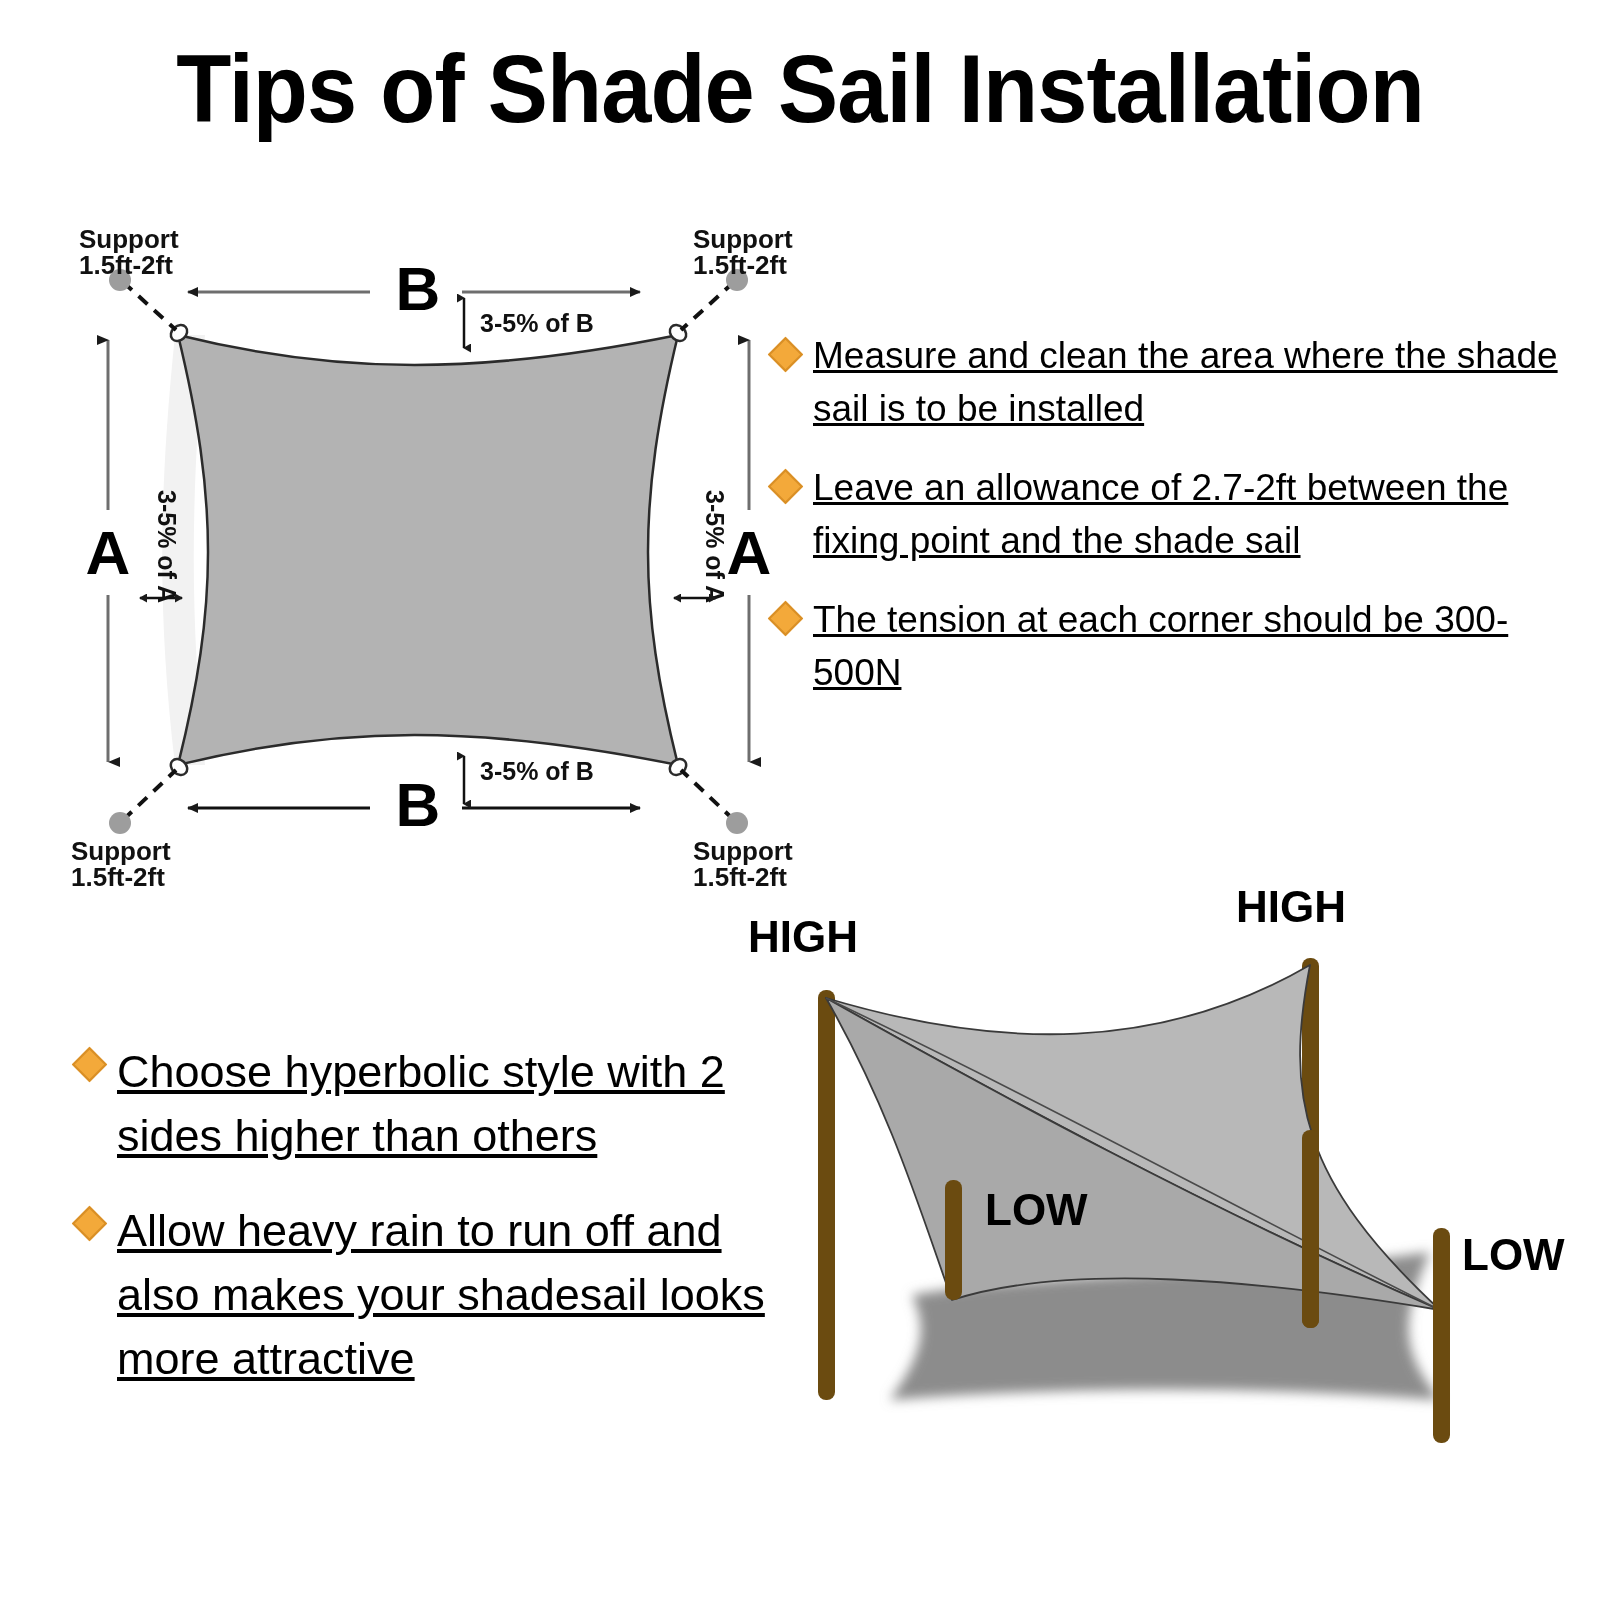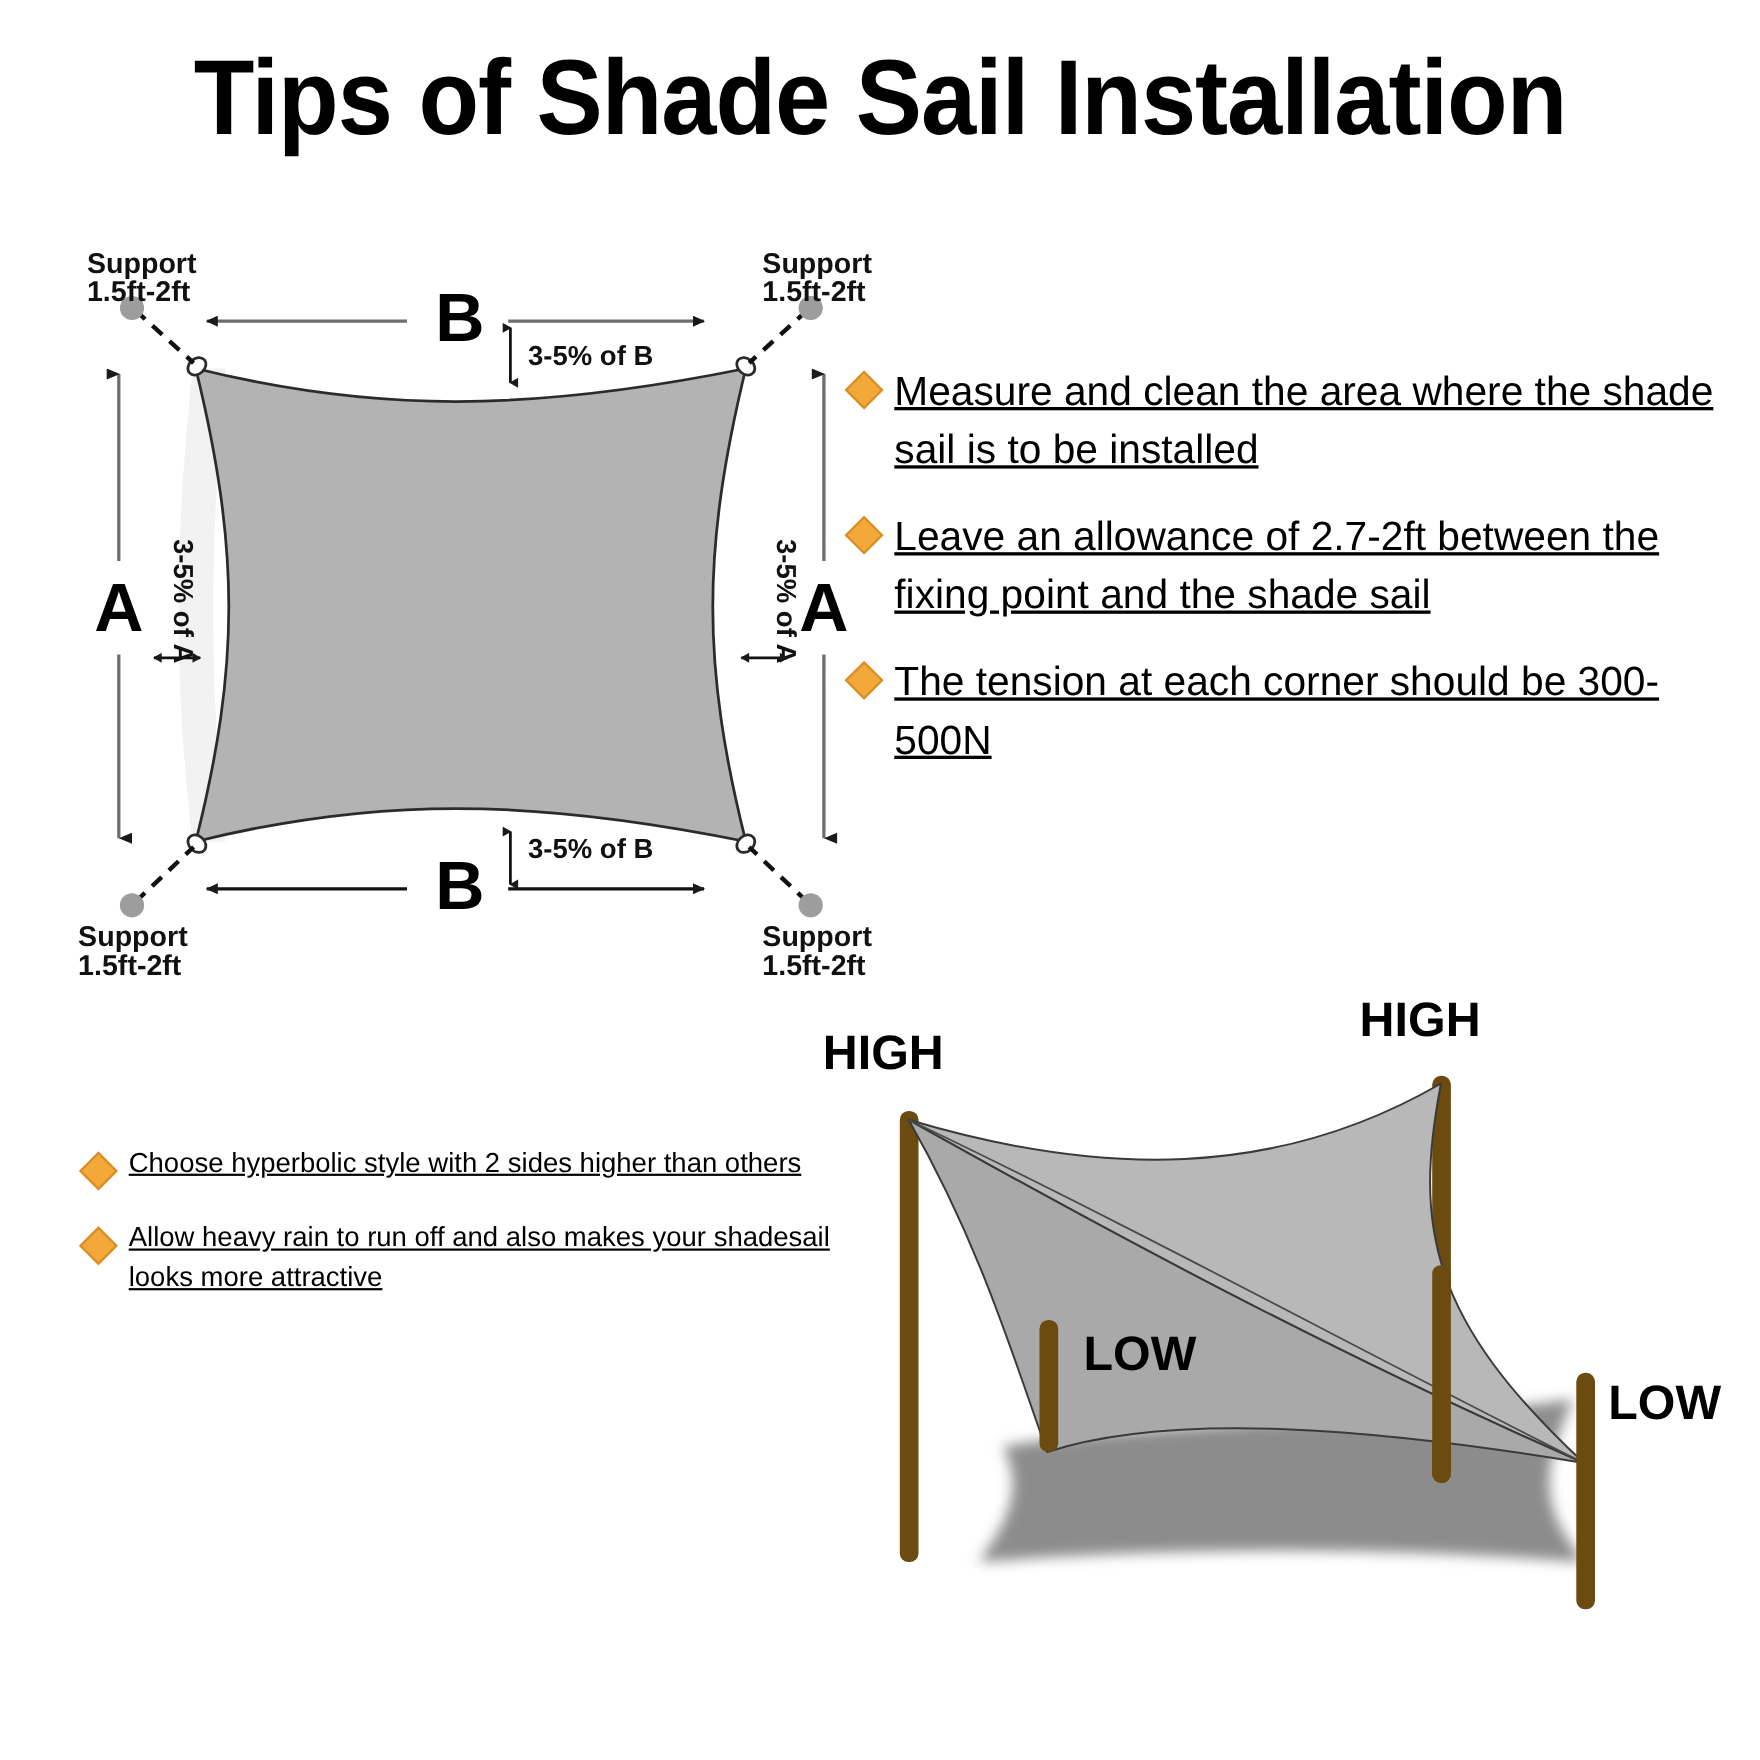--- a/index.html
+++ b/index.html
@@ -41,21 +41,21 @@
     top: 200px;
     width: 760px;
     height: 700px;
   }
   #square-diagram svg { display: block; }
 
   
   #hyperbolic-diagram {
     position: absolute;
     left: 740px;
-    top: 900px;
+    top: 880px;
     width: 860px;
     height: 660px;
   }
   #hyperbolic-diagram svg { display: block; }
 
   
   .bullet-list {
     position: absolute;
   }
   #bullets-right {
@@ -92,21 +92,21 @@
     transform: rotate(45deg);
   }
   .bullet-text {
     font-family: "Liberation Sans Narrow", "Liberation Sans", sans-serif;
     font-size: 37px;
     line-height: 1.43;
     font-weight: 400;
     letter-spacing: 0px;
     color: #000;
   }
-  #bullets-bottom-left .bullet-text { font-size: 25px; }
+  #bullets-bottom-left .bullet-text { font-size: 45px; }
 
   
 </style>
 </head>
 <body>
 
 <div id="page-title">Tips of Shade Sail Installation</div>
 
 <div id="square-diagram">
   <svg width="760" height="700" viewBox="0 0 760 700" xmlns="http://www.w3.org/2000/svg">

